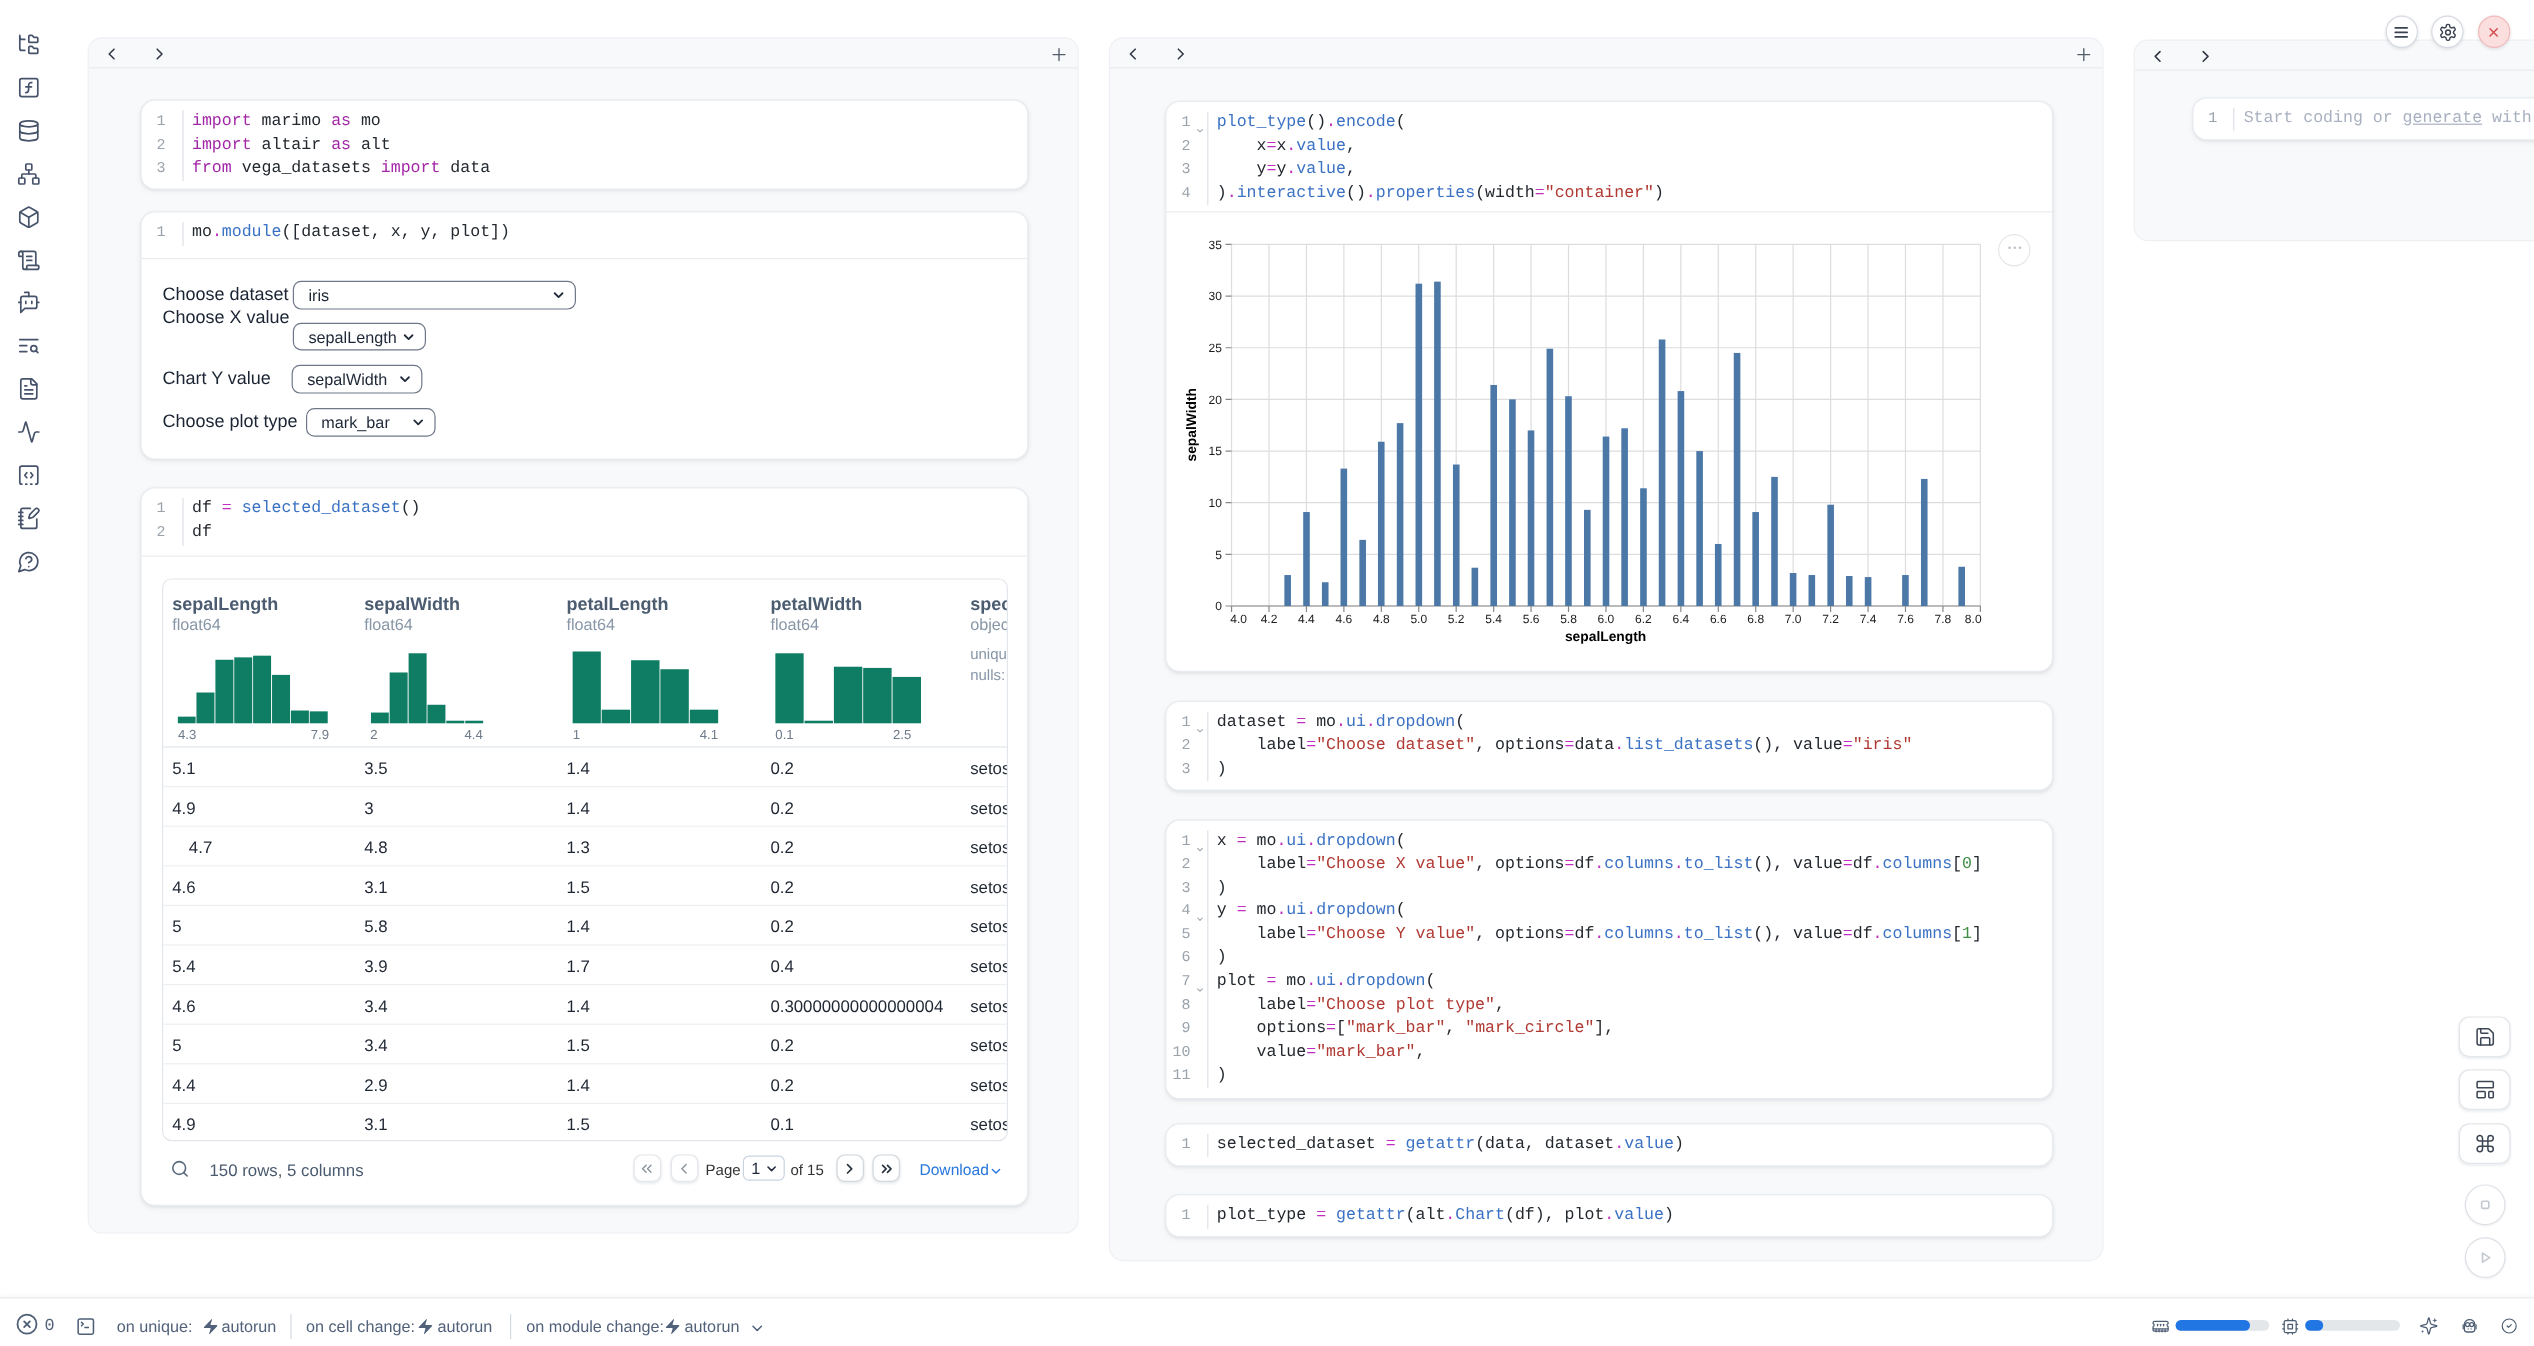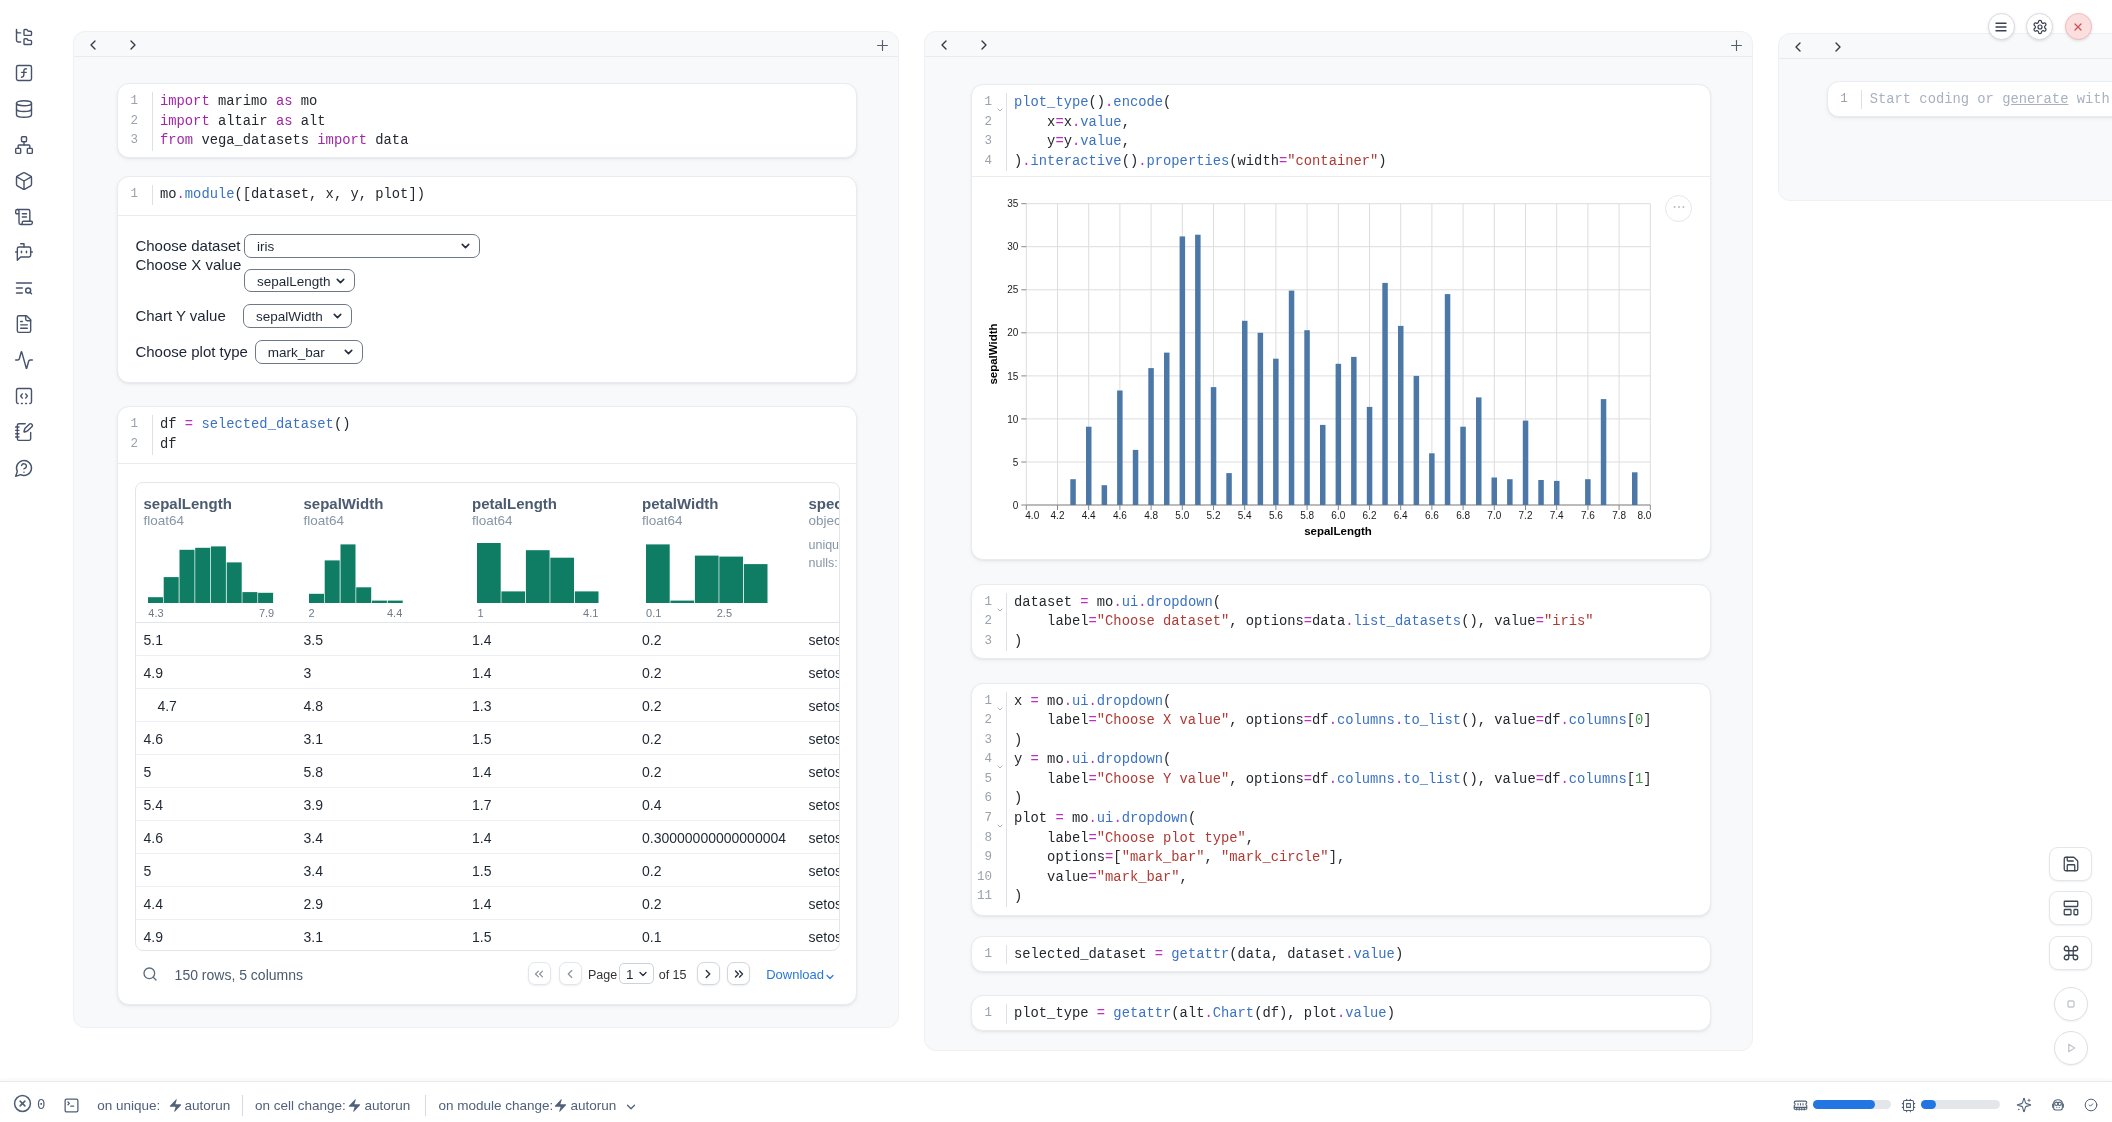--- a/index.html
+++ b/index.html
@@ -223,21 +223,21 @@
           <rect x="73.3" y="13.6" width="23.7" height="46.4" fill="#0e7d64"></rect>
           <rect x="97.8" y="21.1" width="23.7" height="38.9" fill="#0e7d64"></rect>
         </svg>
 <div class="mm" style="left:11.9px;top:123.5px">4.3</div>
 <div class="mm" style="left:97.80000000000001px;top:123.5px;width:40px;text-align:right">7.9</div>
 <div class="mm" style="left:172.2px;top:123.5px">2</div>
 <div class="mm" style="left:225.89999999999998px;top:123.5px;width:40px;text-align:right">4.4</div>
 <div class="mm" style="left:341.0px;top:123.5px">1</div>
 <div class="mm" style="left:422.0px;top:123.5px;width:40px;text-align:right">4.1</div>
 <div class="mm" style="left:509.7px;top:123.5px">0.1</div>
-<div class="mm" style="left:568px;top:123.5px;width:40px;text-align:center">2.5</div>
+<div class="mm" style="left:583px;top:123.5px;width:40px;text-align:right">2.5</div>
 <div class="rowline" style="top:139px;background:#e2e6ea"></div>
 <div class="td" style="left:7.1px;top:148.5px">5.1</div>
 <div class="td" style="left:167.1px;top:148.5px">3.5</div>
 <div class="td" style="left:335.6px;top:148.5px">1.4</div>
 <div class="td" style="left:505.6px;top:148.5px">0.2</div>
 <div class="td" style="left:672.1px;top:148.5px">setosa</div>
 <div class="rowline" style="top:172px"></div>
 <div class="td" style="left:7.1px;top:181.5px">4.9</div>
 <div class="td" style="left:167.1px;top:181.5px">3</div>
 <div class="td" style="left:335.6px;top:181.5px">1.4</div>

